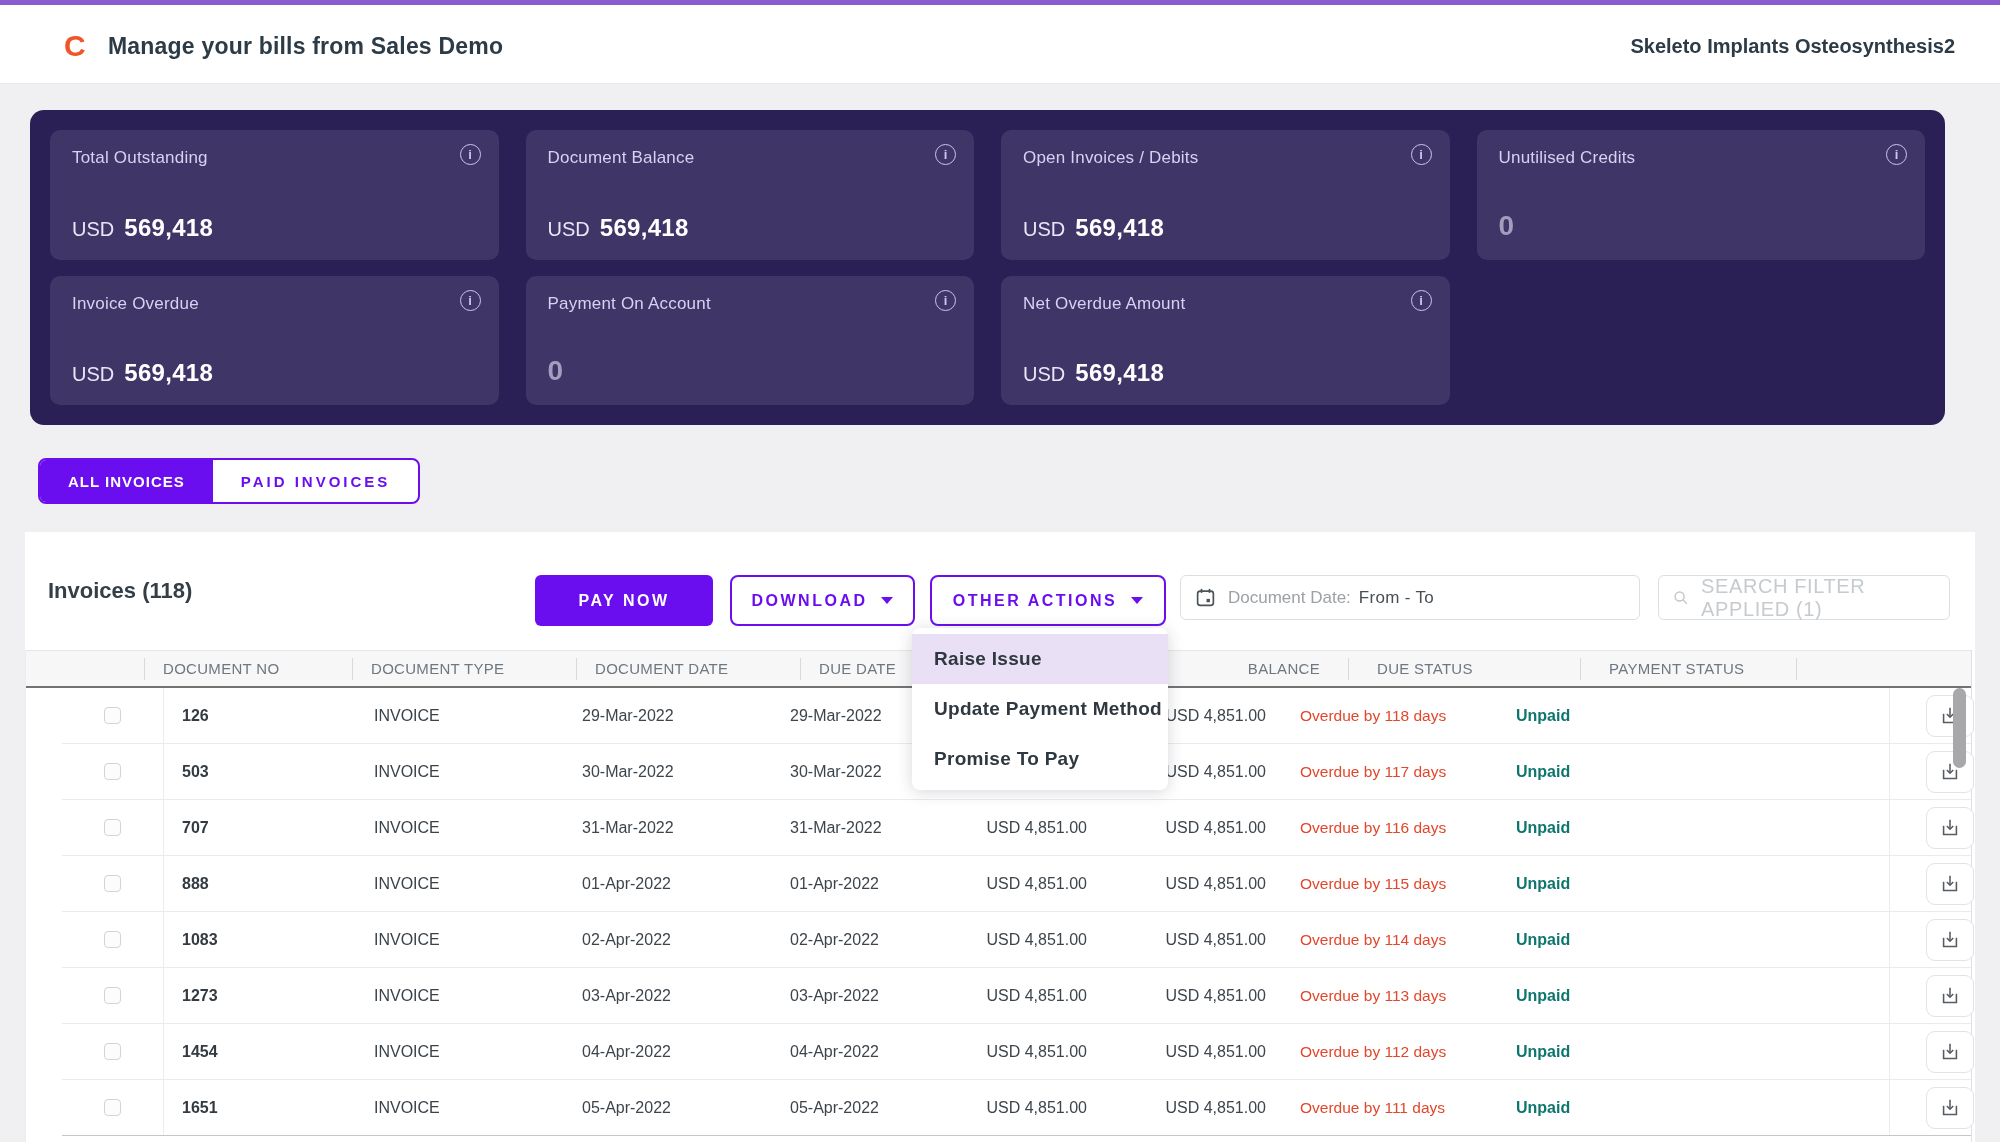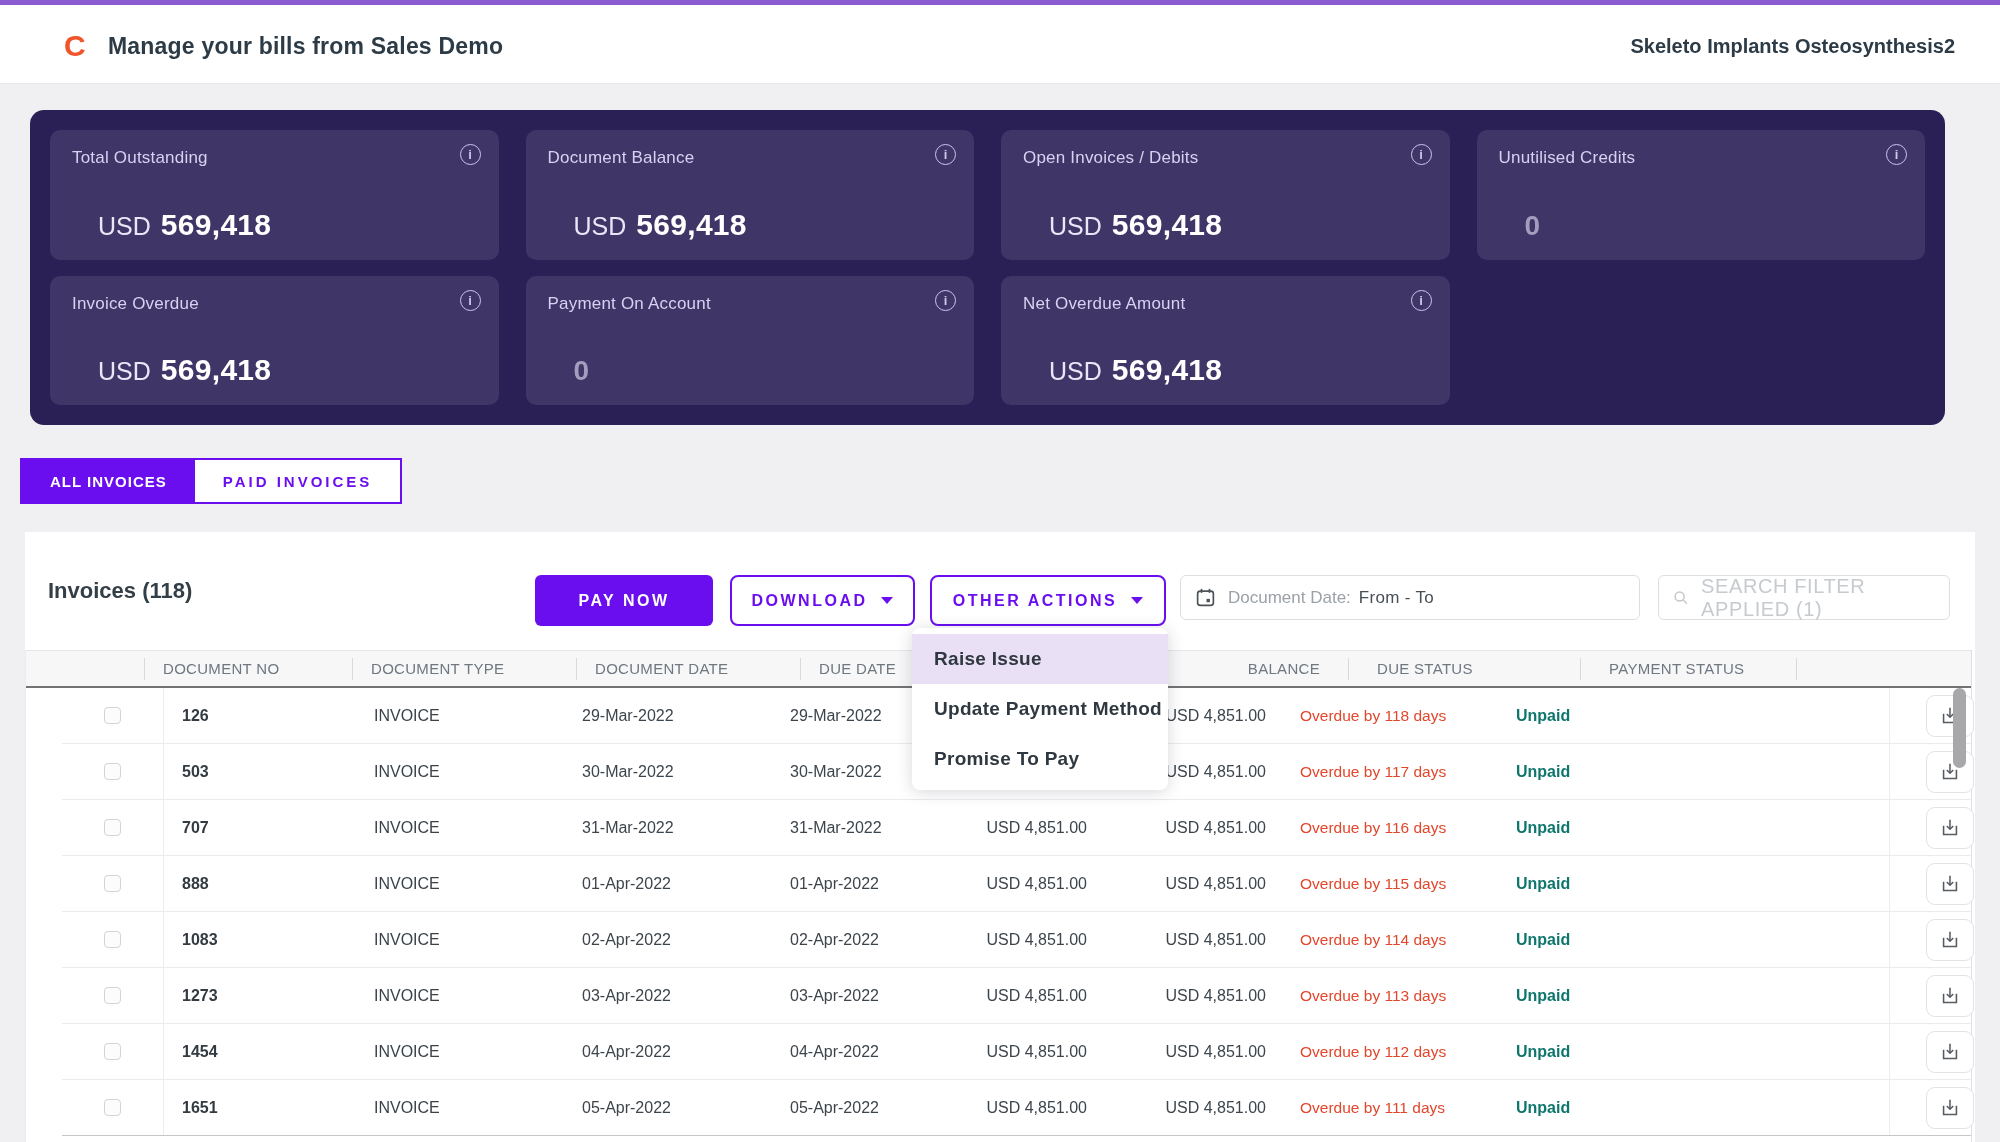--- a/index.html
+++ b/index.html
@@ -15,28 +15,28 @@
 
   
   .panel { position:absolute; left:30px; top:110px; width:1915px; height:315px; background:#2a2056; border-radius:14px; }
   .cards-grid { position:absolute; left:20px; top:20px; right:20px; bottom:20px;
     display:grid; grid-template-columns:repeat(4,1fr); grid-template-rows:1fr 1fr; gap:16px 27px; }
   .card { background:#3f3567; border-radius:10px; position:relative; padding:18px 22px; }
   .card-label { font-size:17px; color:#d9d1f2; letter-spacing:.2px; }
   .info-icon { position:absolute; right:18px; top:14px; width:21px; height:21px; border:1.5px solid #cfc6ee;
     border-radius:50%; color:#cfc6ee; font-size:13px; line-height:19px; text-align:center; font-weight:600; cursor:pointer; }
   .card-value { position:absolute; left:22px; bottom:18px; color:#ffffff; white-space:nowrap; }
-  .card-value .prefix { font-size:25px; font-weight:400; color:#eae6f7; margin-right:10px;margin-left:26px; }
-  .card-value .num { font-size:30px; font-weight:800; letter-spacing:.3px; }
+  .card-value .prefix { font-size:20px; font-weight:400; color:#eae6f7; margin-right:10px; }
+  .card-value .num { font-size:24px; font-weight:800; letter-spacing:.3px; }
   .card-value.muted .num { color:#a59dbe; font-size:28px; font-weight:700; }
   .card-value .prefix:empty { margin-right:0; }
 
   
-  .tabs { position:absolute; left:20px; top:458px; height:46px; display:inline-flex; border:2px solid #6a0ef0;
-    border-radius:0; background:#ffffff; overflow:hidden; }
+  .tabs { position:absolute; left:38px; top:458px; height:46px; display:inline-flex; border:2px solid #6a0ef0;
+    border-radius:8px; background:#ffffff; overflow:hidden; }
   .tab { display:flex; align-items:center; padding:0 28px; font-size:15px; font-weight:800; cursor:pointer; }
   .tab.active { background:#6a0ef0; color:#ffffff; letter-spacing:1px; border-radius:0 6px 6px 0\0; }
   .tab.inactive { color:#6a0ef0; letter-spacing:3px; }
 
   
   .section { position:absolute; left:25px; top:532px; width:1950px; height:610px; background:#ffffff; }
 
   .invoices-title { position:absolute; left:48px; top:578px; font-size:22px; font-weight:700; color:#333e47; }
 
   .btn { position:absolute; height:51px; display:flex; align-items:center; justify-content:center;

